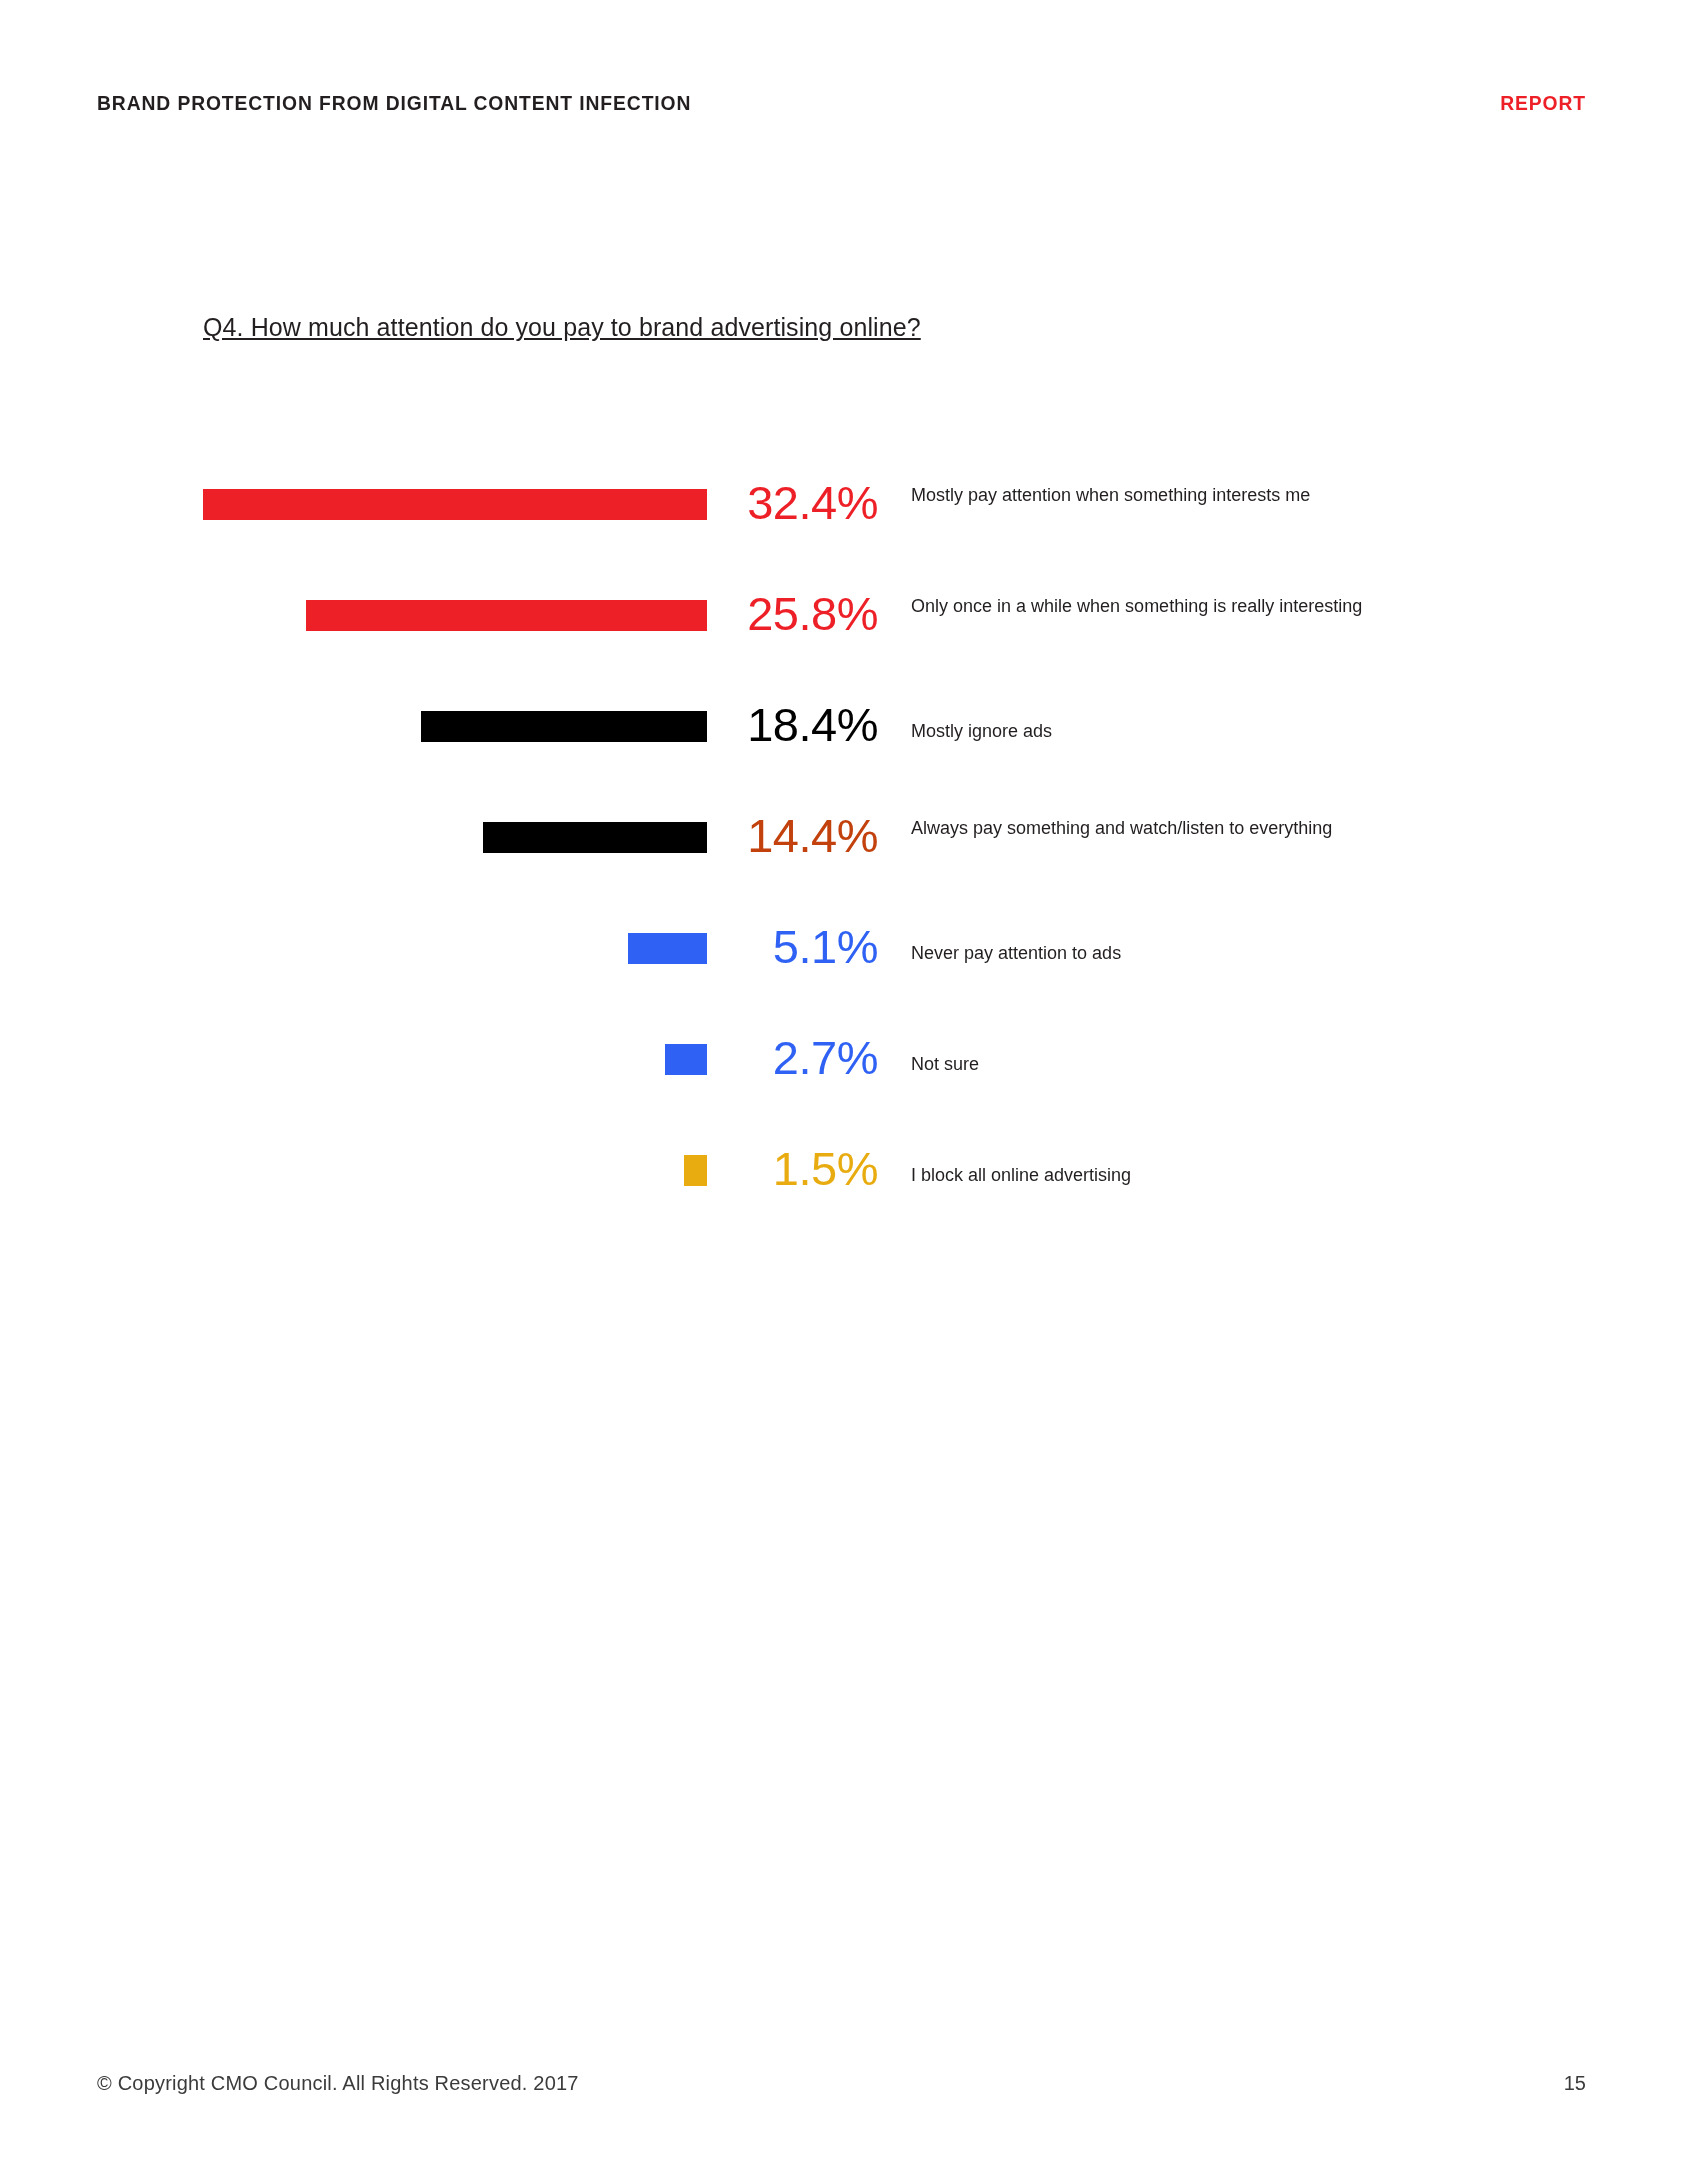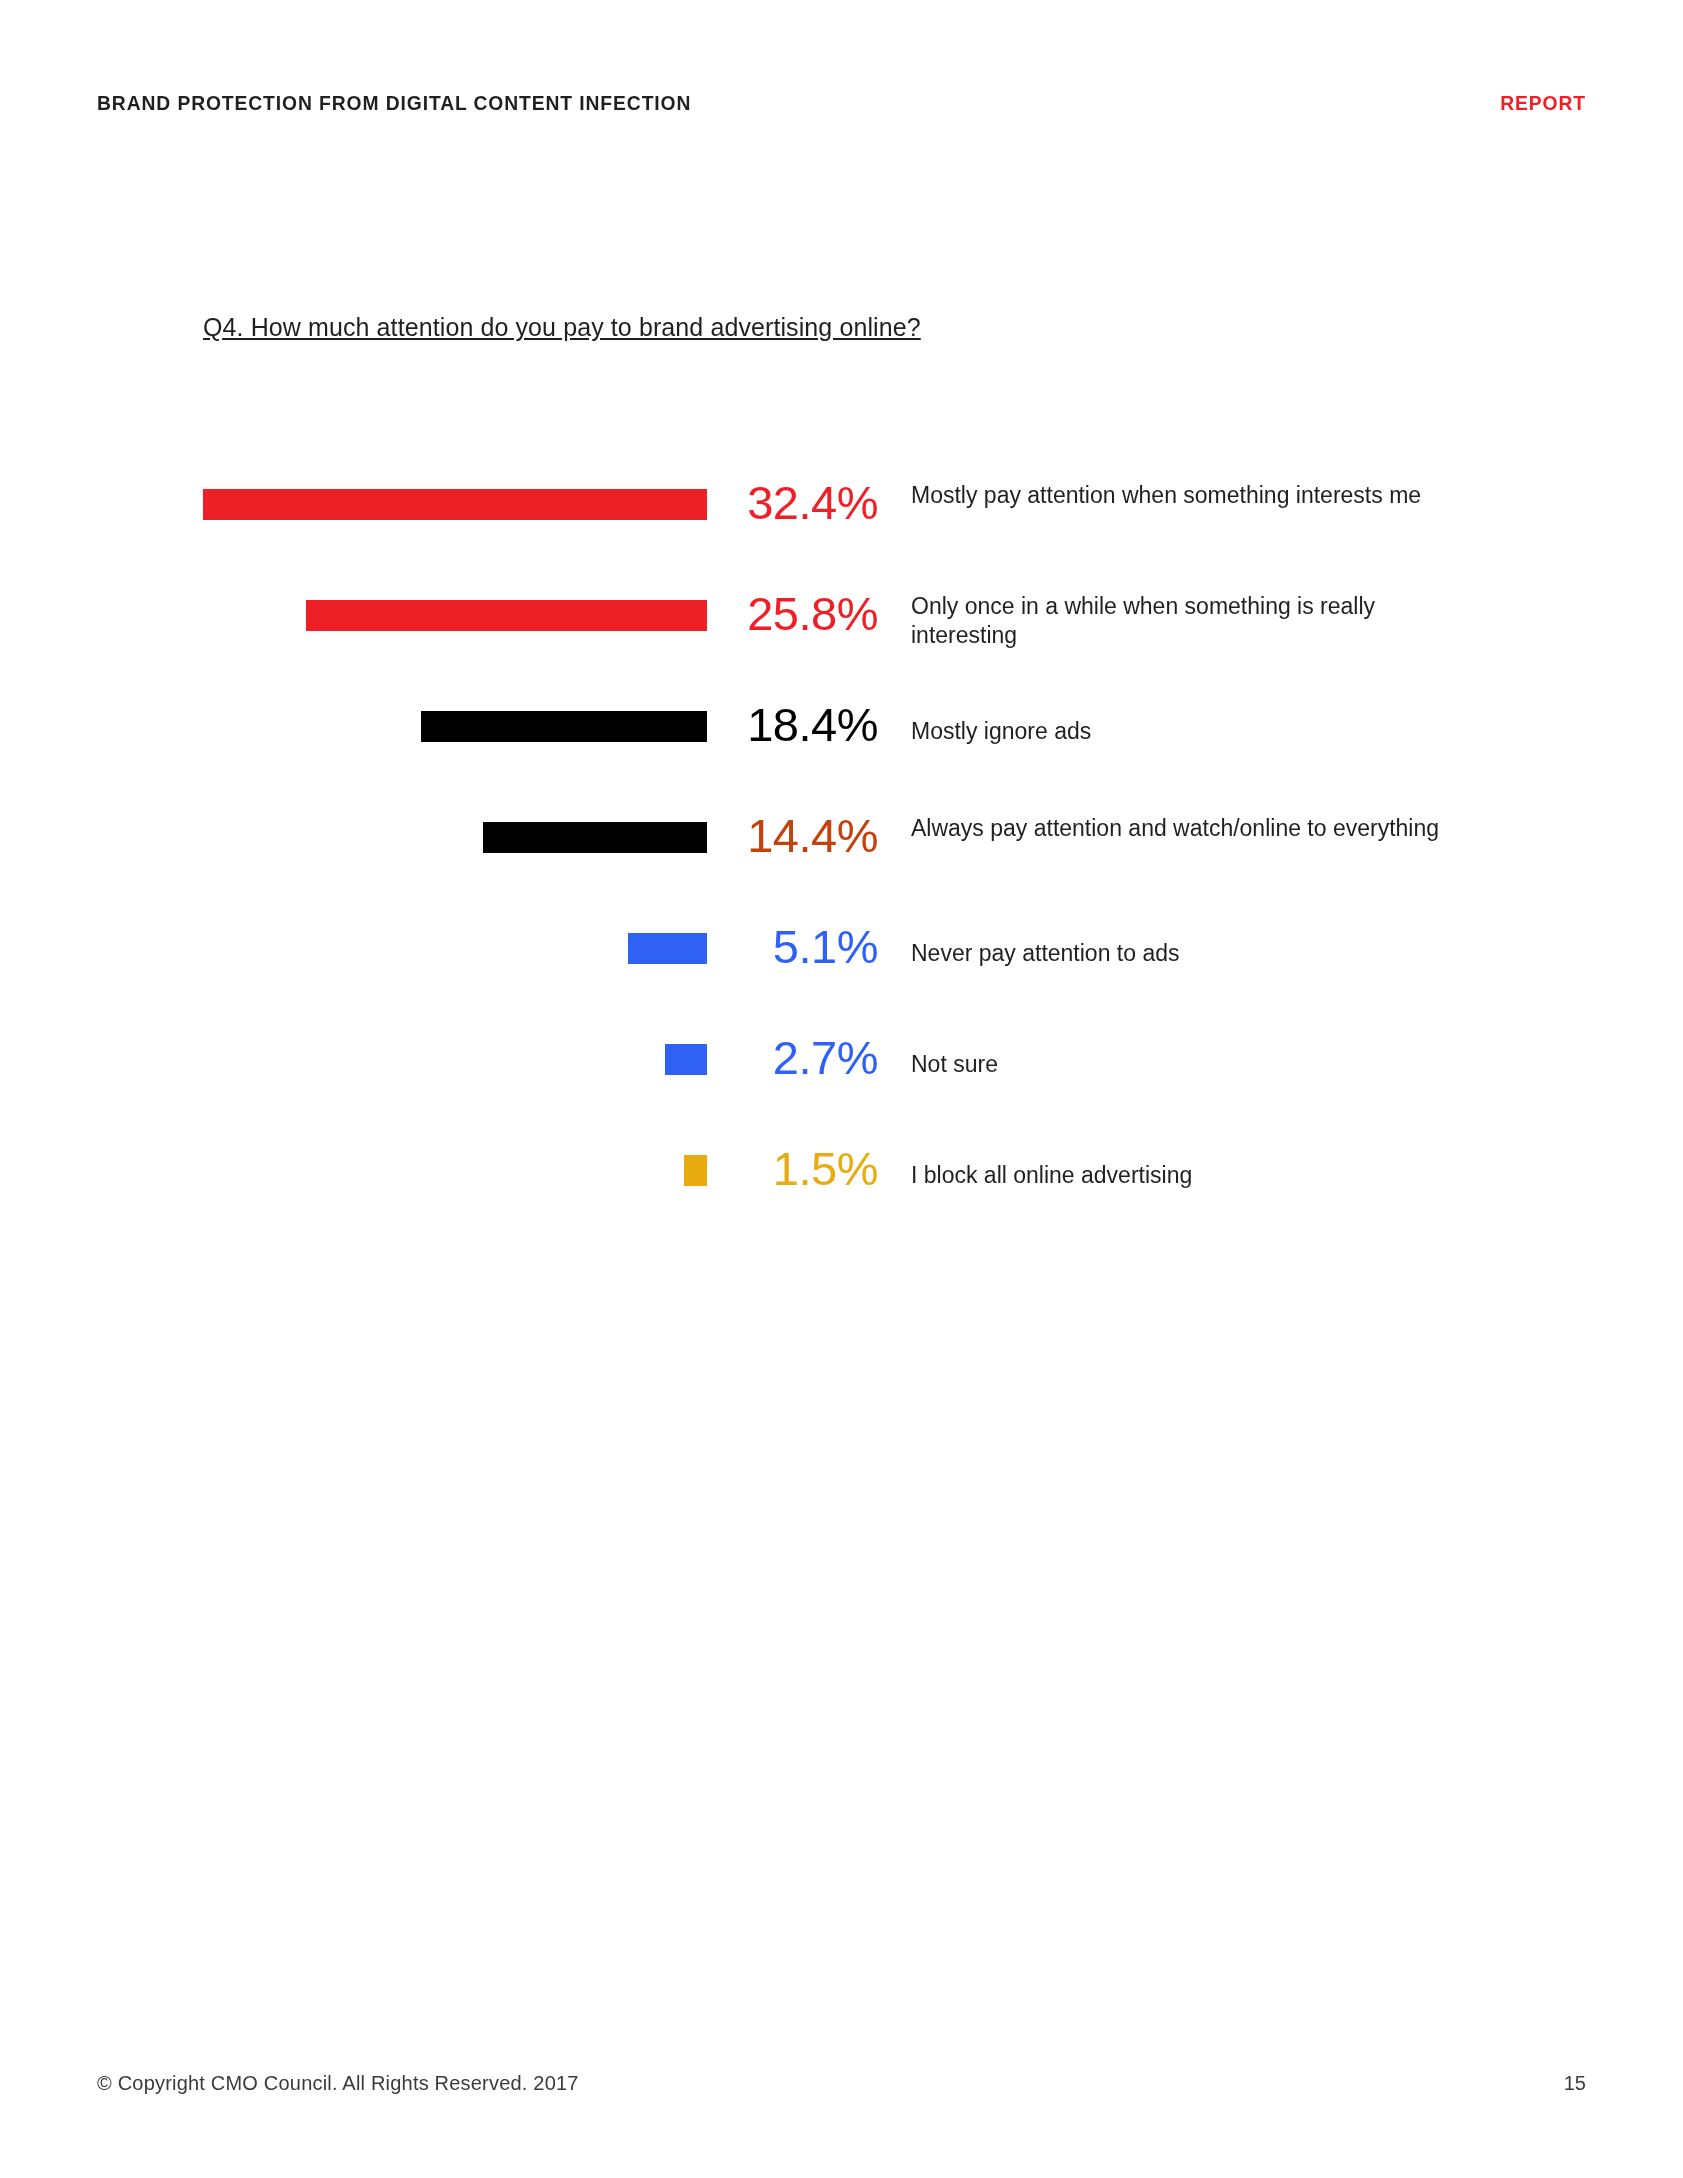--- a/index.html
+++ b/index.html
@@ -97,21 +97,21 @@
     line-height: 51px;
     letter-spacing: -0.5px;
     color: #ee2027;
     white-space: nowrap;
   }
   .label {
     position: absolute;
     left: 911px;
     top: 16px;
     width: 554px;
-    font-size: 23px;
+    font-size: 18px;
     line-height: 29px;
     font-weight: 400;
     color: #231f20;
   }
   .label.one-line {
     top: 30px;
   }
 
   
   .page-footer {
@@ -173,21 +173,21 @@
       </div>
       <div class="pct" style="color: rgb(0, 0, 0);">18.4%</div>
       <div class="label one-line">Mostly ignore ads</div>
     </div>
 
     <div class="chart-row">
       <div class="bar-track">
         <div class="bar" style="width: 224px; background: rgb(0, 0, 0);"></div>
       </div>
       <div class="pct" style="color: #c2410c;">14.4%</div>
-      <div class="label">Always pay attention and watch/online to everything</div>
+      <div class="label">Always pay something and watch/listen to everything</div>
     </div>
 
     <div class="chart-row">
       <div class="bar-track">
         <div class="bar" style="width: 79px; background: rgb(47, 98, 244);"></div>
       </div>
       <div class="pct" style="color: rgb(47, 98, 244);">5.1%</div>
       <div class="label one-line">Never pay attention to ads</div>
     </div>
 

